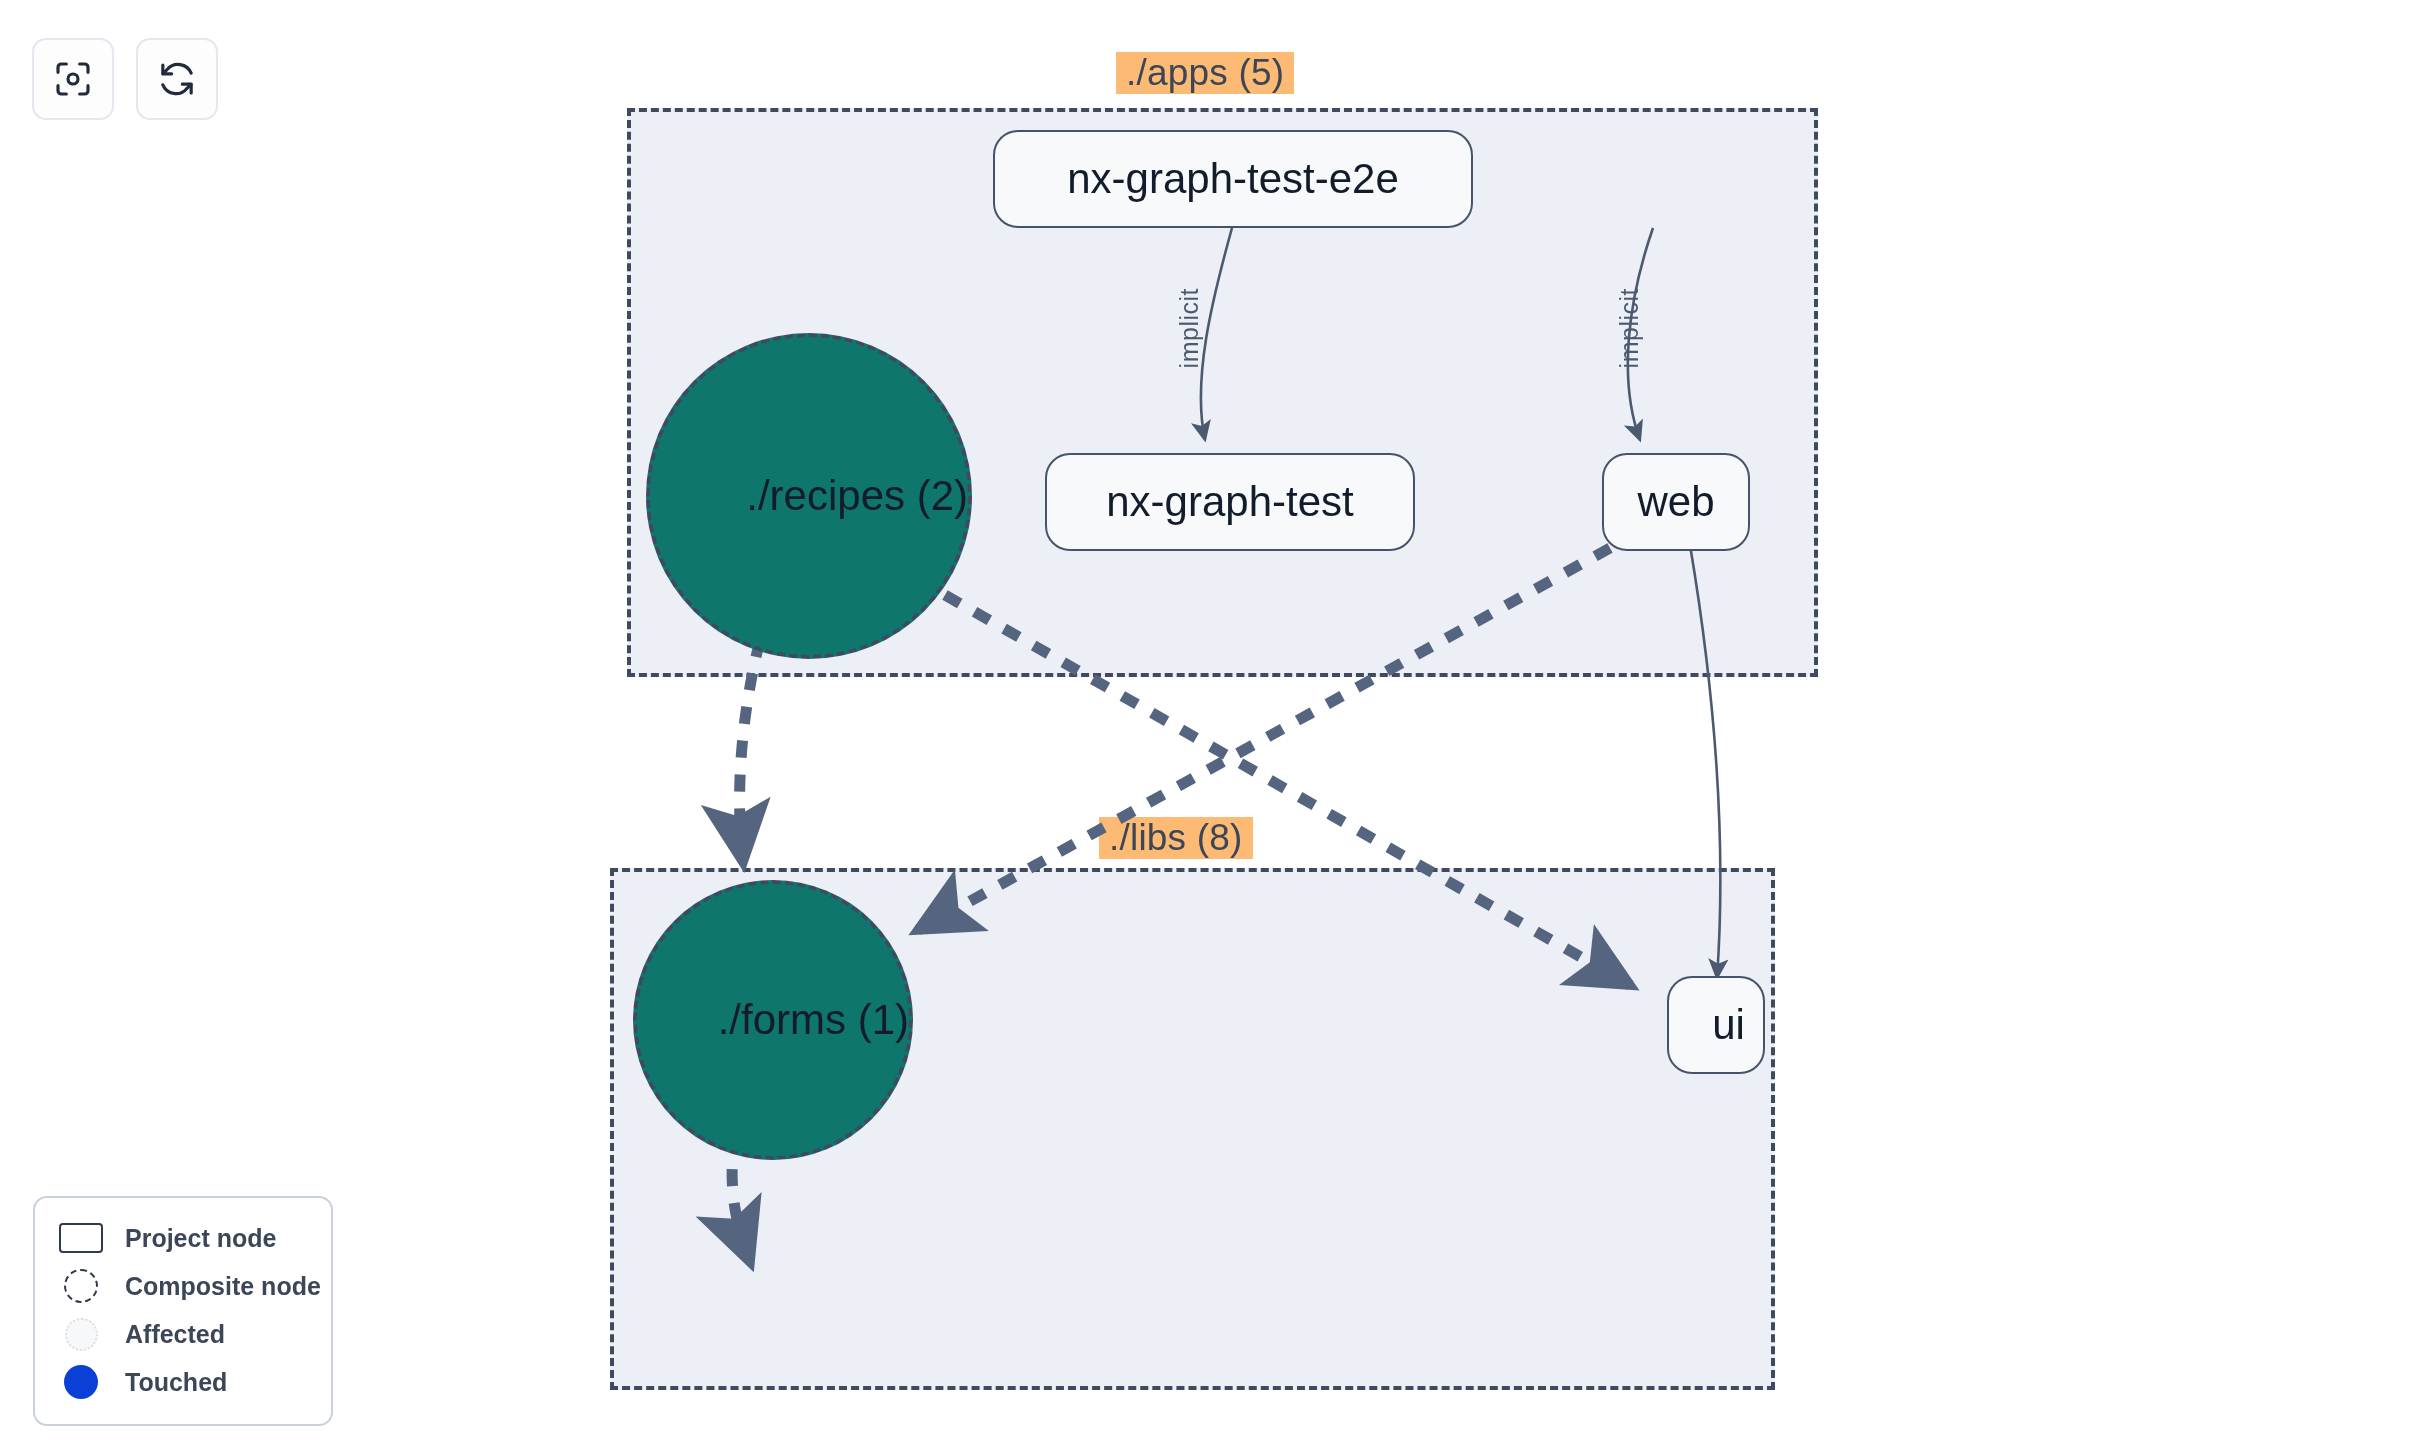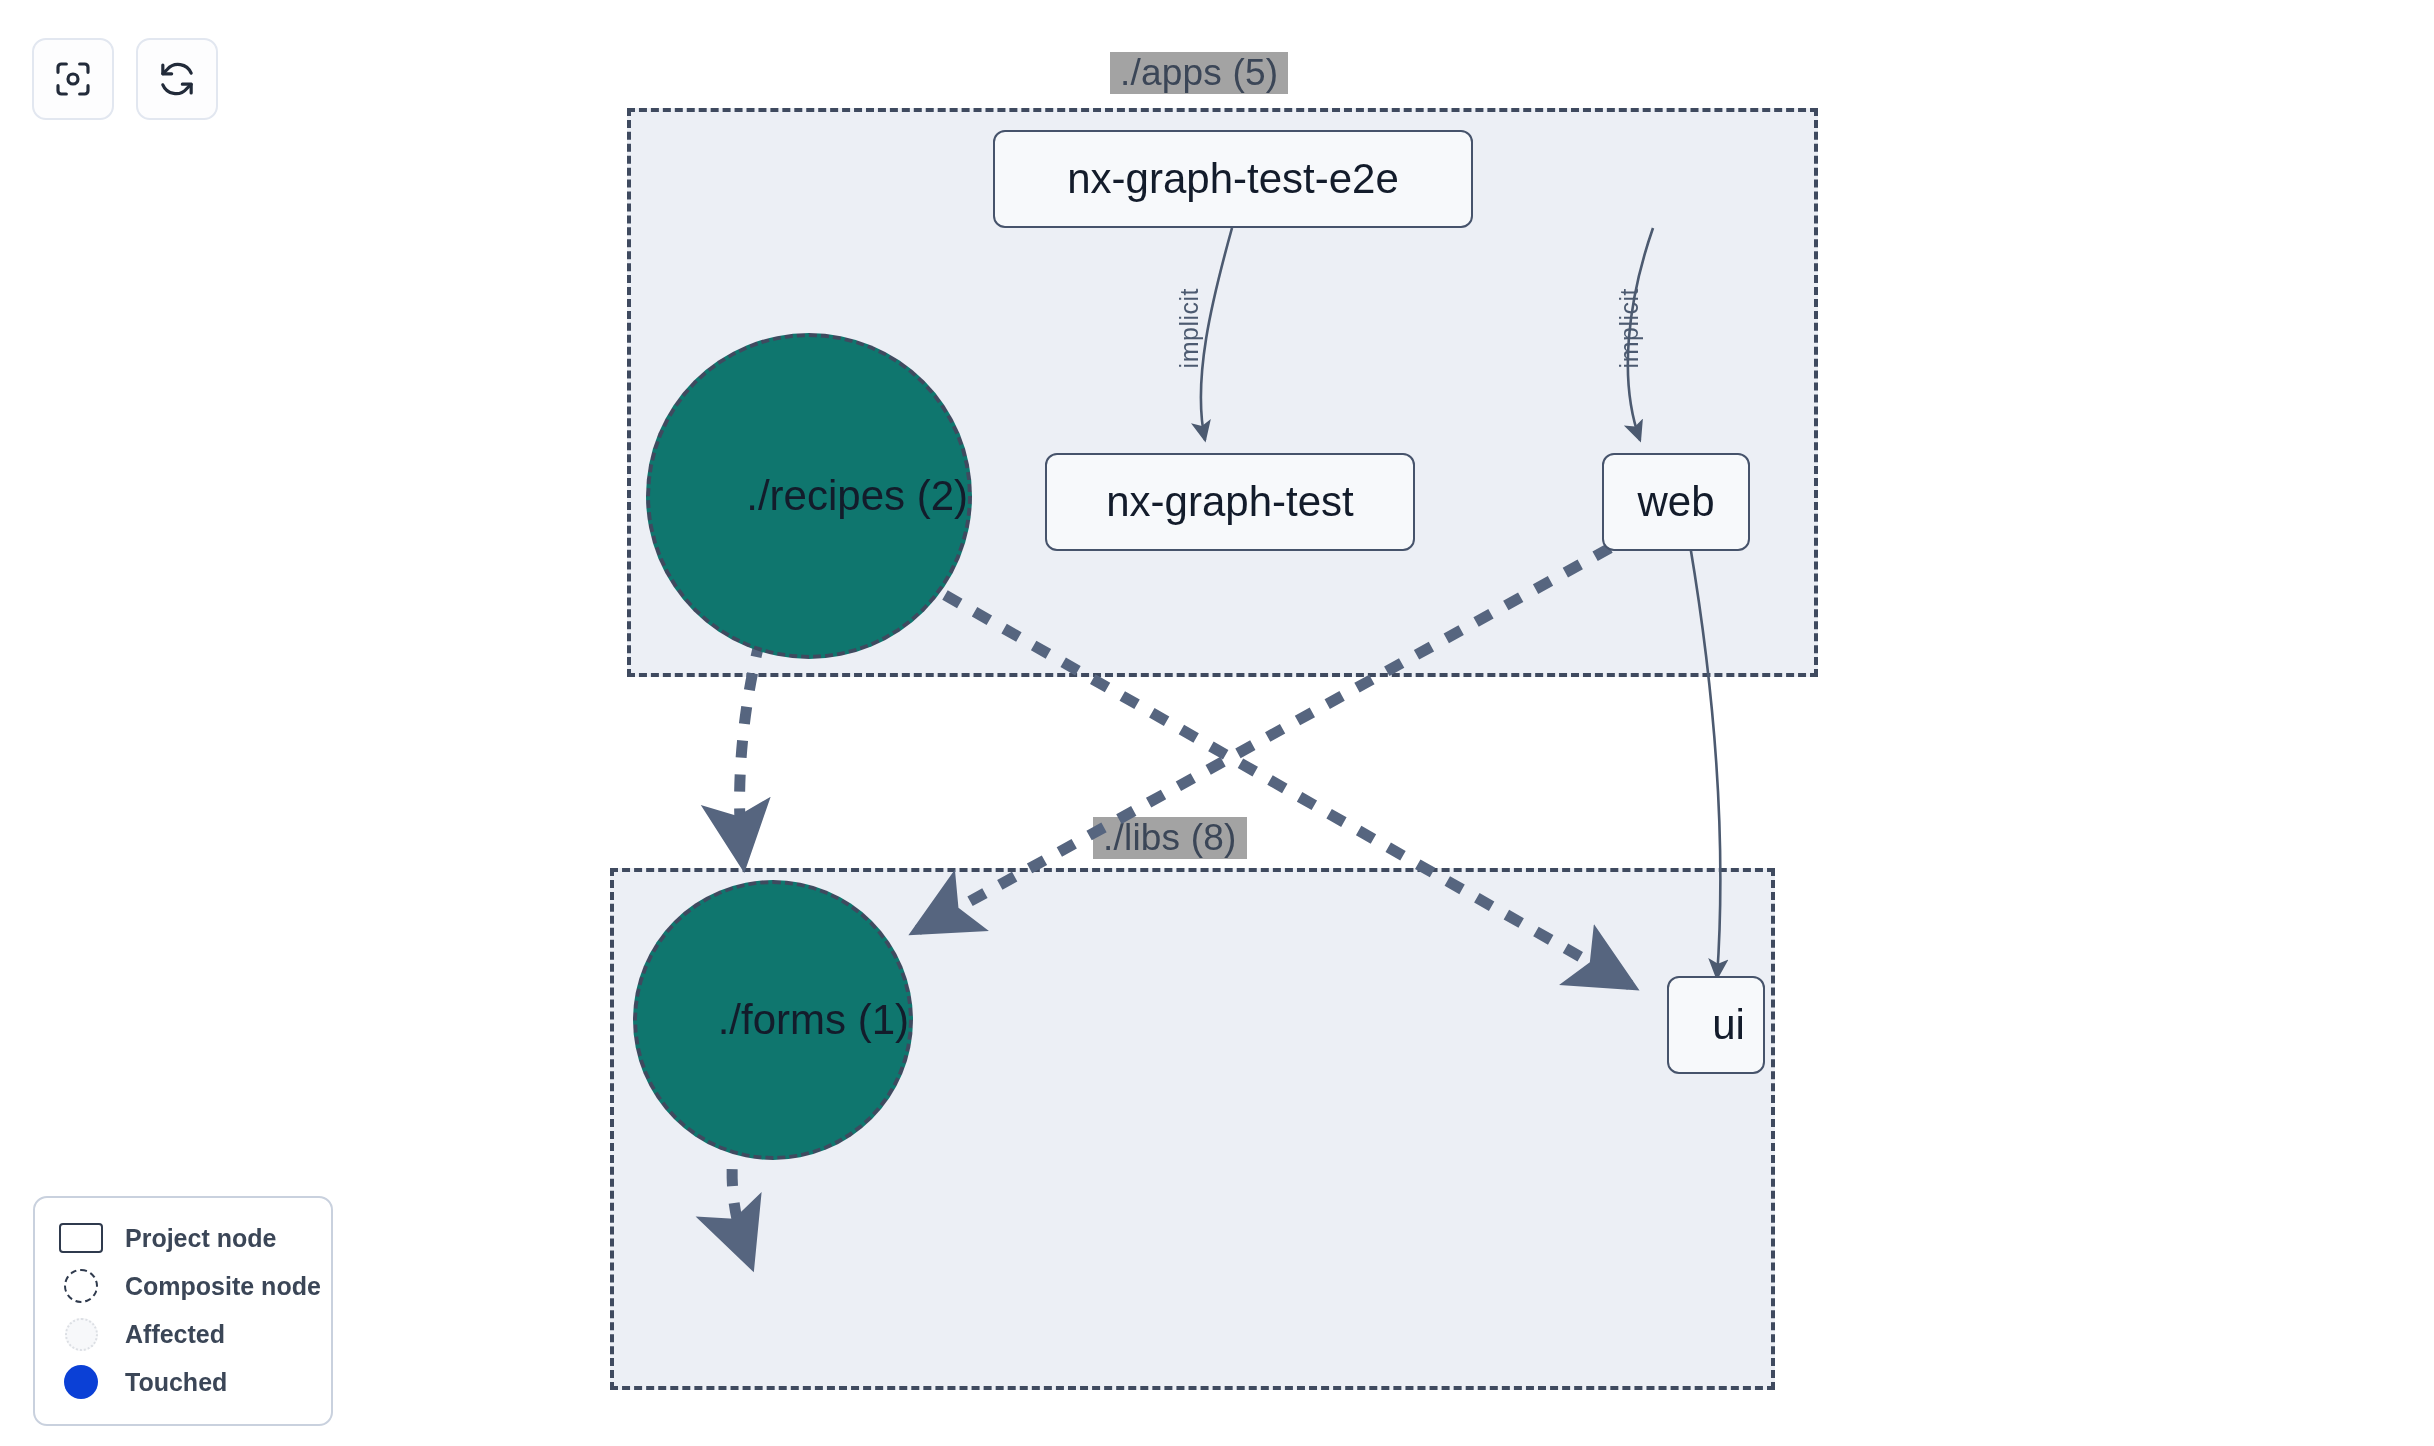--- a/index.html
+++ b/index.html
@@ -63,33 +63,34 @@
   .group-box {
     position: absolute;
     background: #eceff5;
     border: 4px dashed #3f4a5f;
     z-index: 2;
   }
   .group-label {
     position: absolute;
     font-size: 37px;
     color: #3b4657;
-    background: #a3a3a3;
+    background: #fdba74;
     padding: 0 10px;
     white-space: nowrap;
     z-index: 6;
     letter-spacing: 0.2px;
+    margin-left: 6px;
   }
 
   
   .node-rect {
     position: absolute;
     background: #f7f9fb;
     border: 2.5px solid #46536b;
-    border-radius: 12px;
+    border-radius: 25px;
     display: flex;
     align-items: center;
     justify-content: center;
     color: #131c2b;
     font-size: 42px;
     z-index: 20;
     cursor: pointer;
     white-space: nowrap;
     padding: 0 18px;
   }

